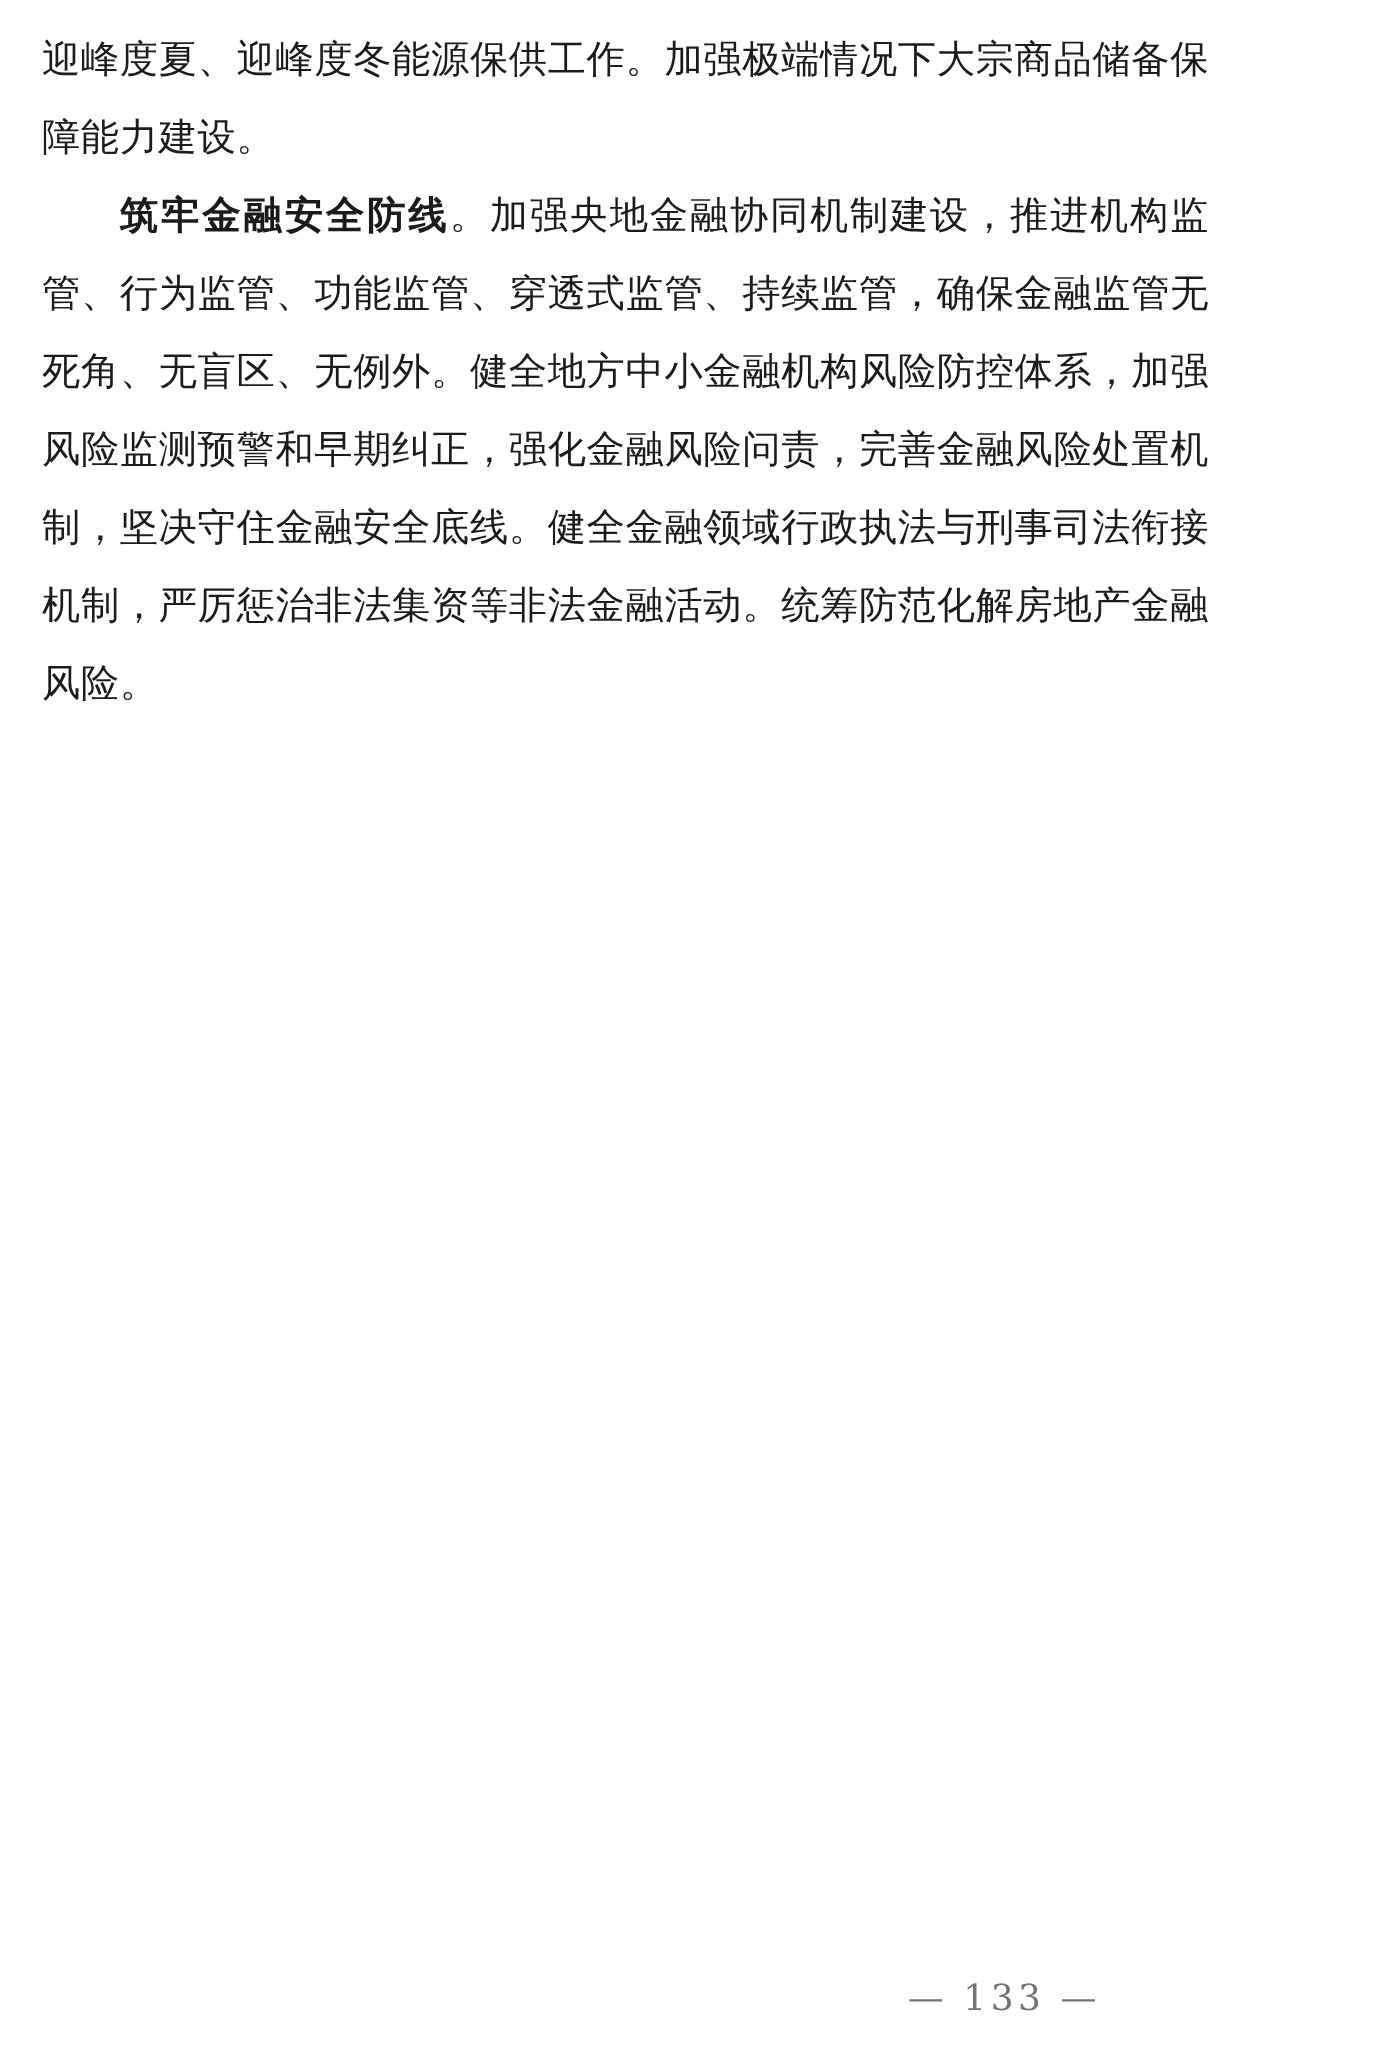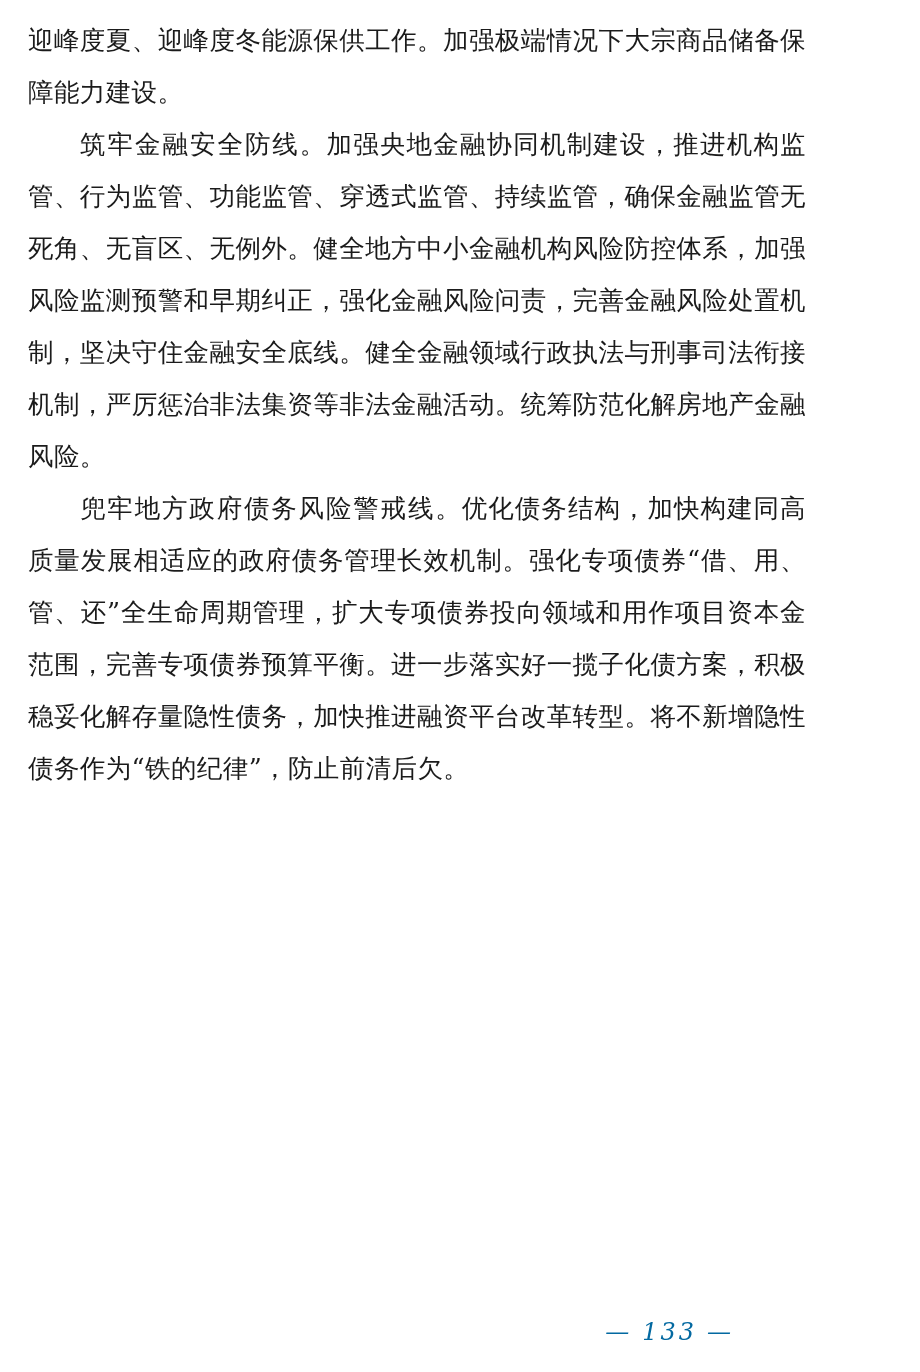--- a/index.html
+++ b/index.html
@@ -34,57 +34,53 @@
     line-height: 52px;
     text-align: justify;
     text-justify: inter-ideograph;
     letter-spacing: 0.4px;
     color: #1b1b1b;
   }
   p.indent {
     text-indent: 52px;
   }
   .lead {
-    font-weight: normal;
+    font-weight: bold;
     letter-spacing: 1.2px;
   }
   .footer {
     position: absolute;
     left: 0;
     right: 0;
     bottom: 26px;
     text-align: right;
     padding-right: 92px;
     font-size: 24px;
     letter-spacing: 3px;
-    color: #0369a1;
-    font-style: italic;
+    color: #737373;
   }
   .footer .dash {
     padding: 0 10px;
   }
 </style>
 </head>
 <body>
 
 <div class="page">
 
   <div class="body-text">
 
     <p class="para">
       <span>迎峰度夏、迎峰度冬能源保供工作。加强极端情况下大宗商品储备保障能力建设。</span>
     </p>
 
     <p class="para indent">
       <span class="lead">筑牢金融安全防线</span><span>。加强央地金融协同机制建设，推进机构监管、行为监管、功能监管、穿透式监管、持续监管，确保金融监管无死角、无盲区、无例外。健全地方中小金融机构风险防控体系，加强风险监测预警和早期纠正，强化金融风险问责，完善金融风险处置机制，坚决守住金融安全底线。健全金融领域行政执法与刑事司法衔接机制，严厉惩治非法集资等非法金融活动。统筹防范化解房地产金融风险。</span>
     </p>
 
-    <p class="para indent">
-      <span class="lead">兜牢地方政府债务风险警戒线</span><span>。优化债务结构，加快构建同高质量发展相适应的政府债务管理长效机制。强化专项债券“借、用、管、还”全生命周期管理，扩大专项债券投向领域和用作项目资本金范围，完善专项债券预算平衡。进一步落实好一揽子化债方案，积极稳妥化解存量隐性债务，加快推进融资平台改革转型。将不新增隐性债务作为“铁的纪律”，防止前清后欠。</span>
-    </p>
 
 
   </div>
 
   <div class="footer">
     <span class="dash">—</span><span>133</span><span class="dash">—</span>
   </div>
 
 </div>
 

